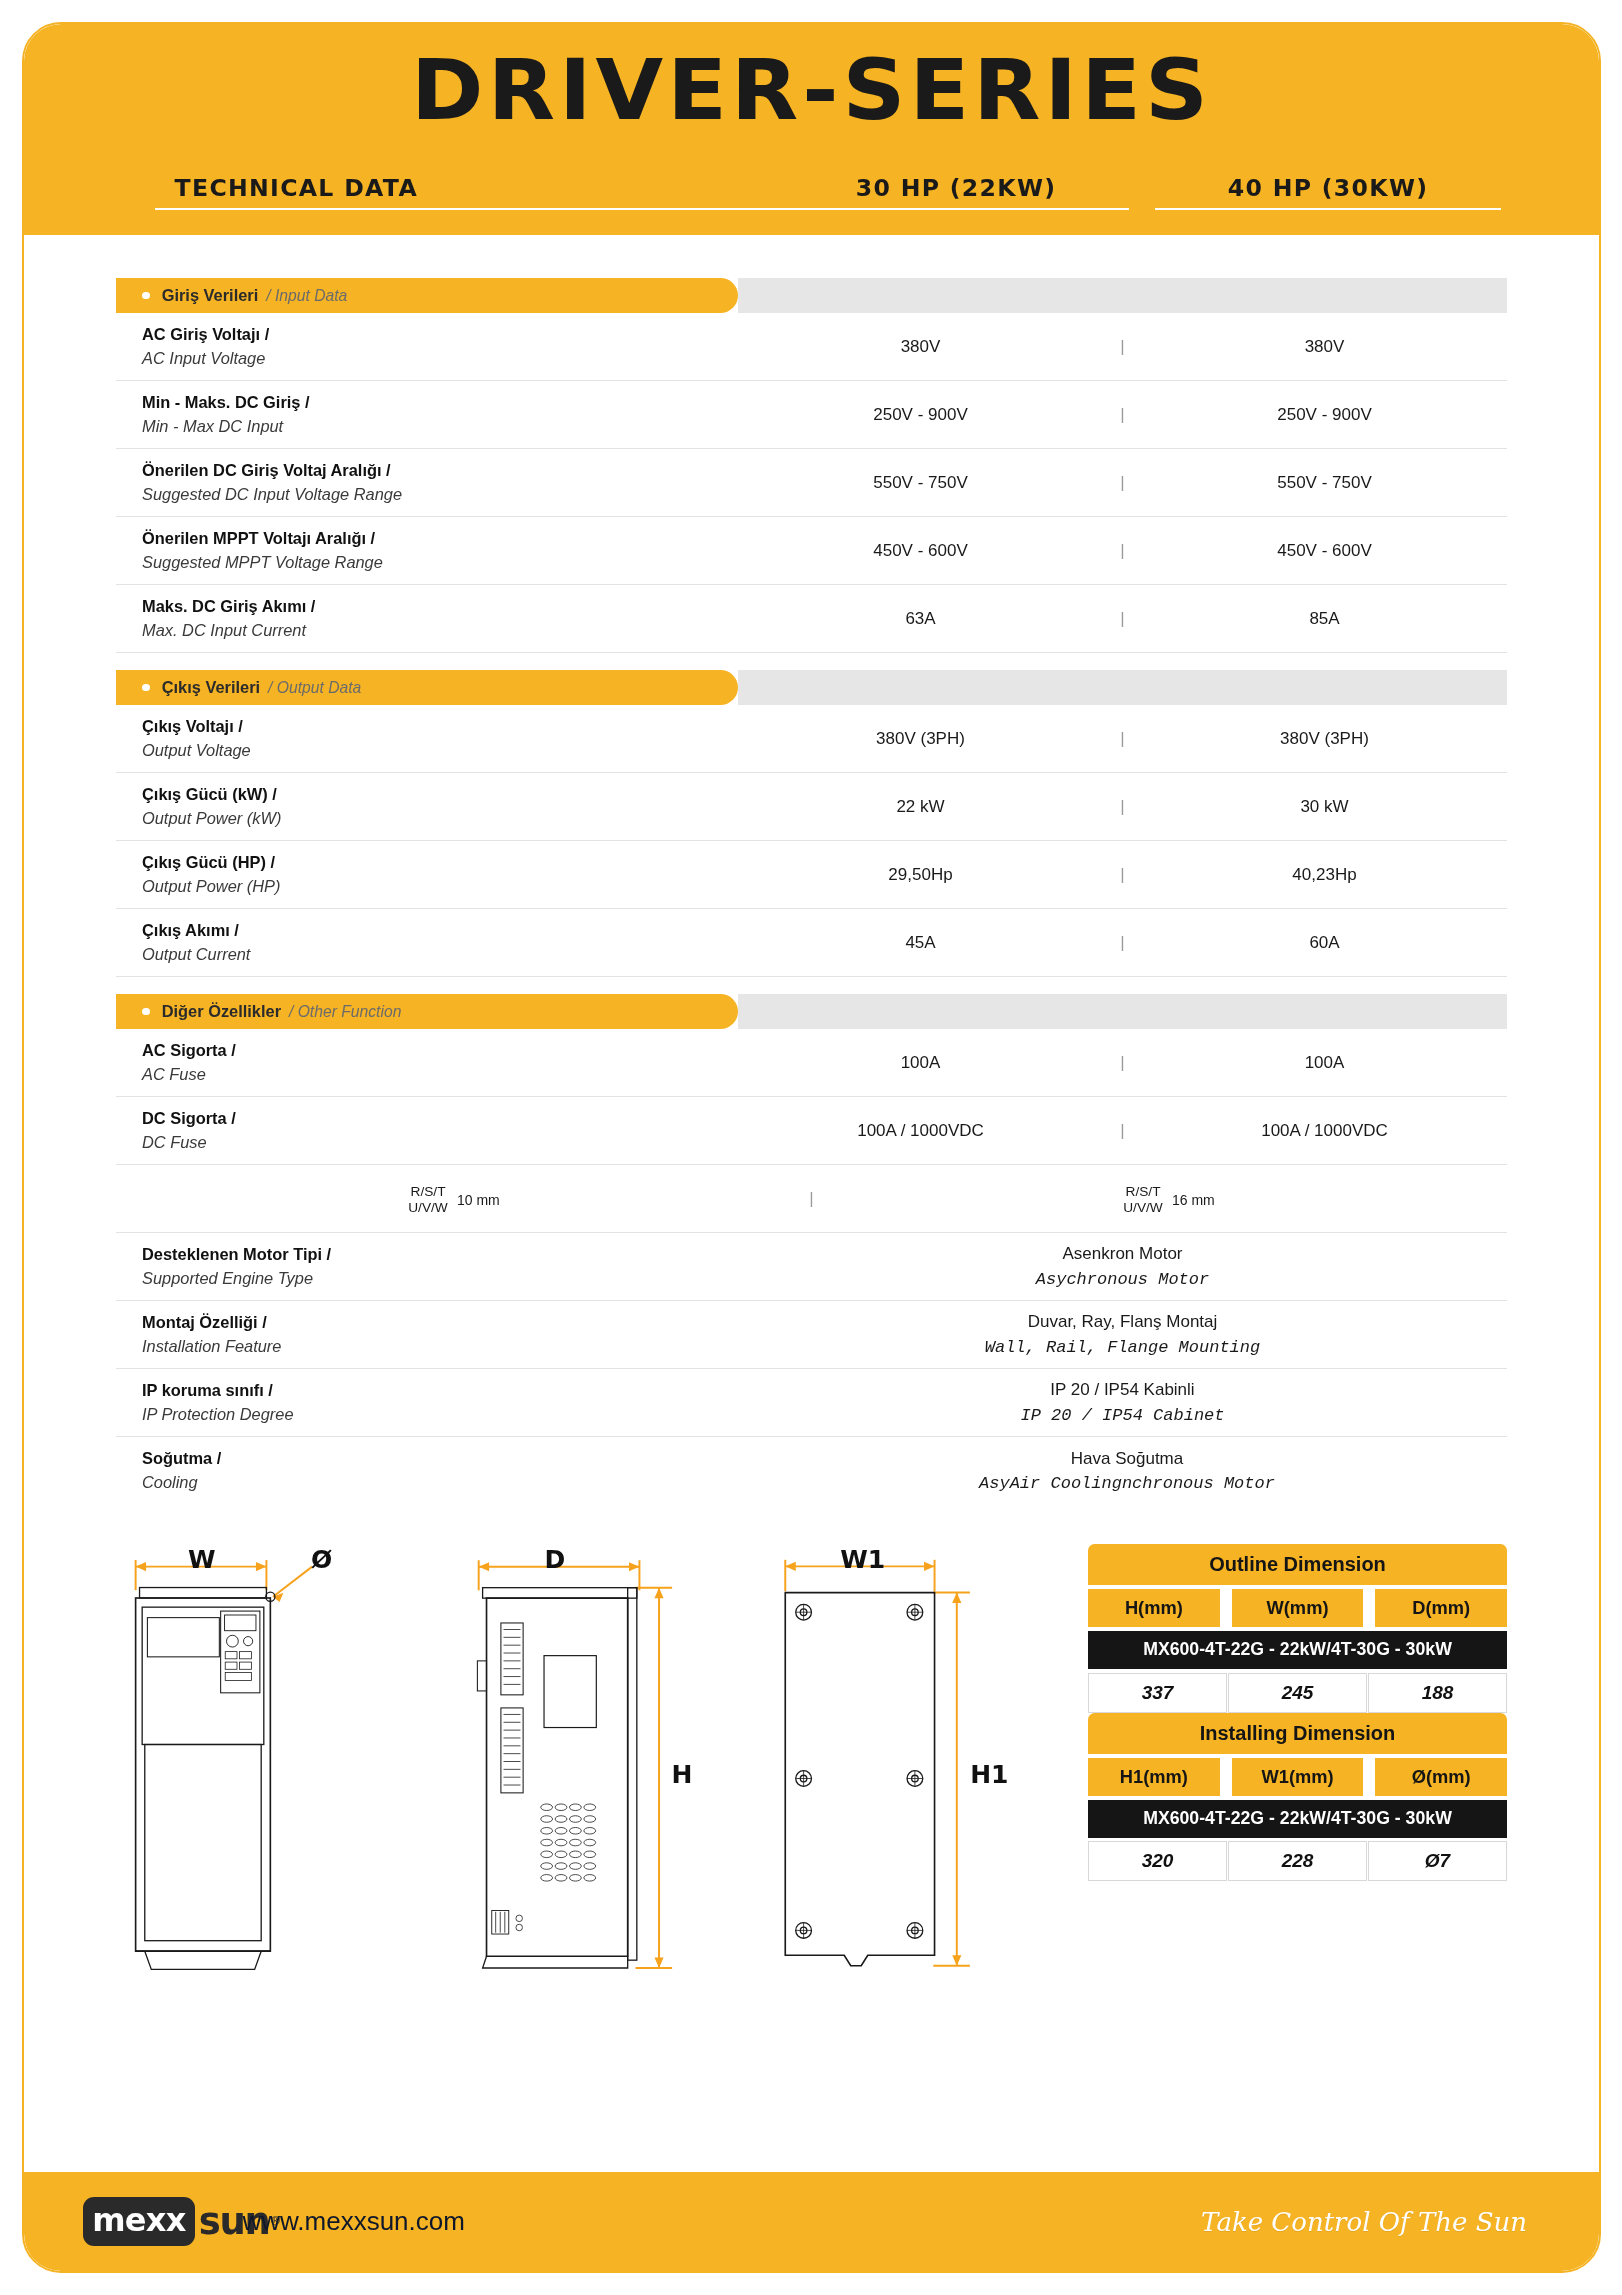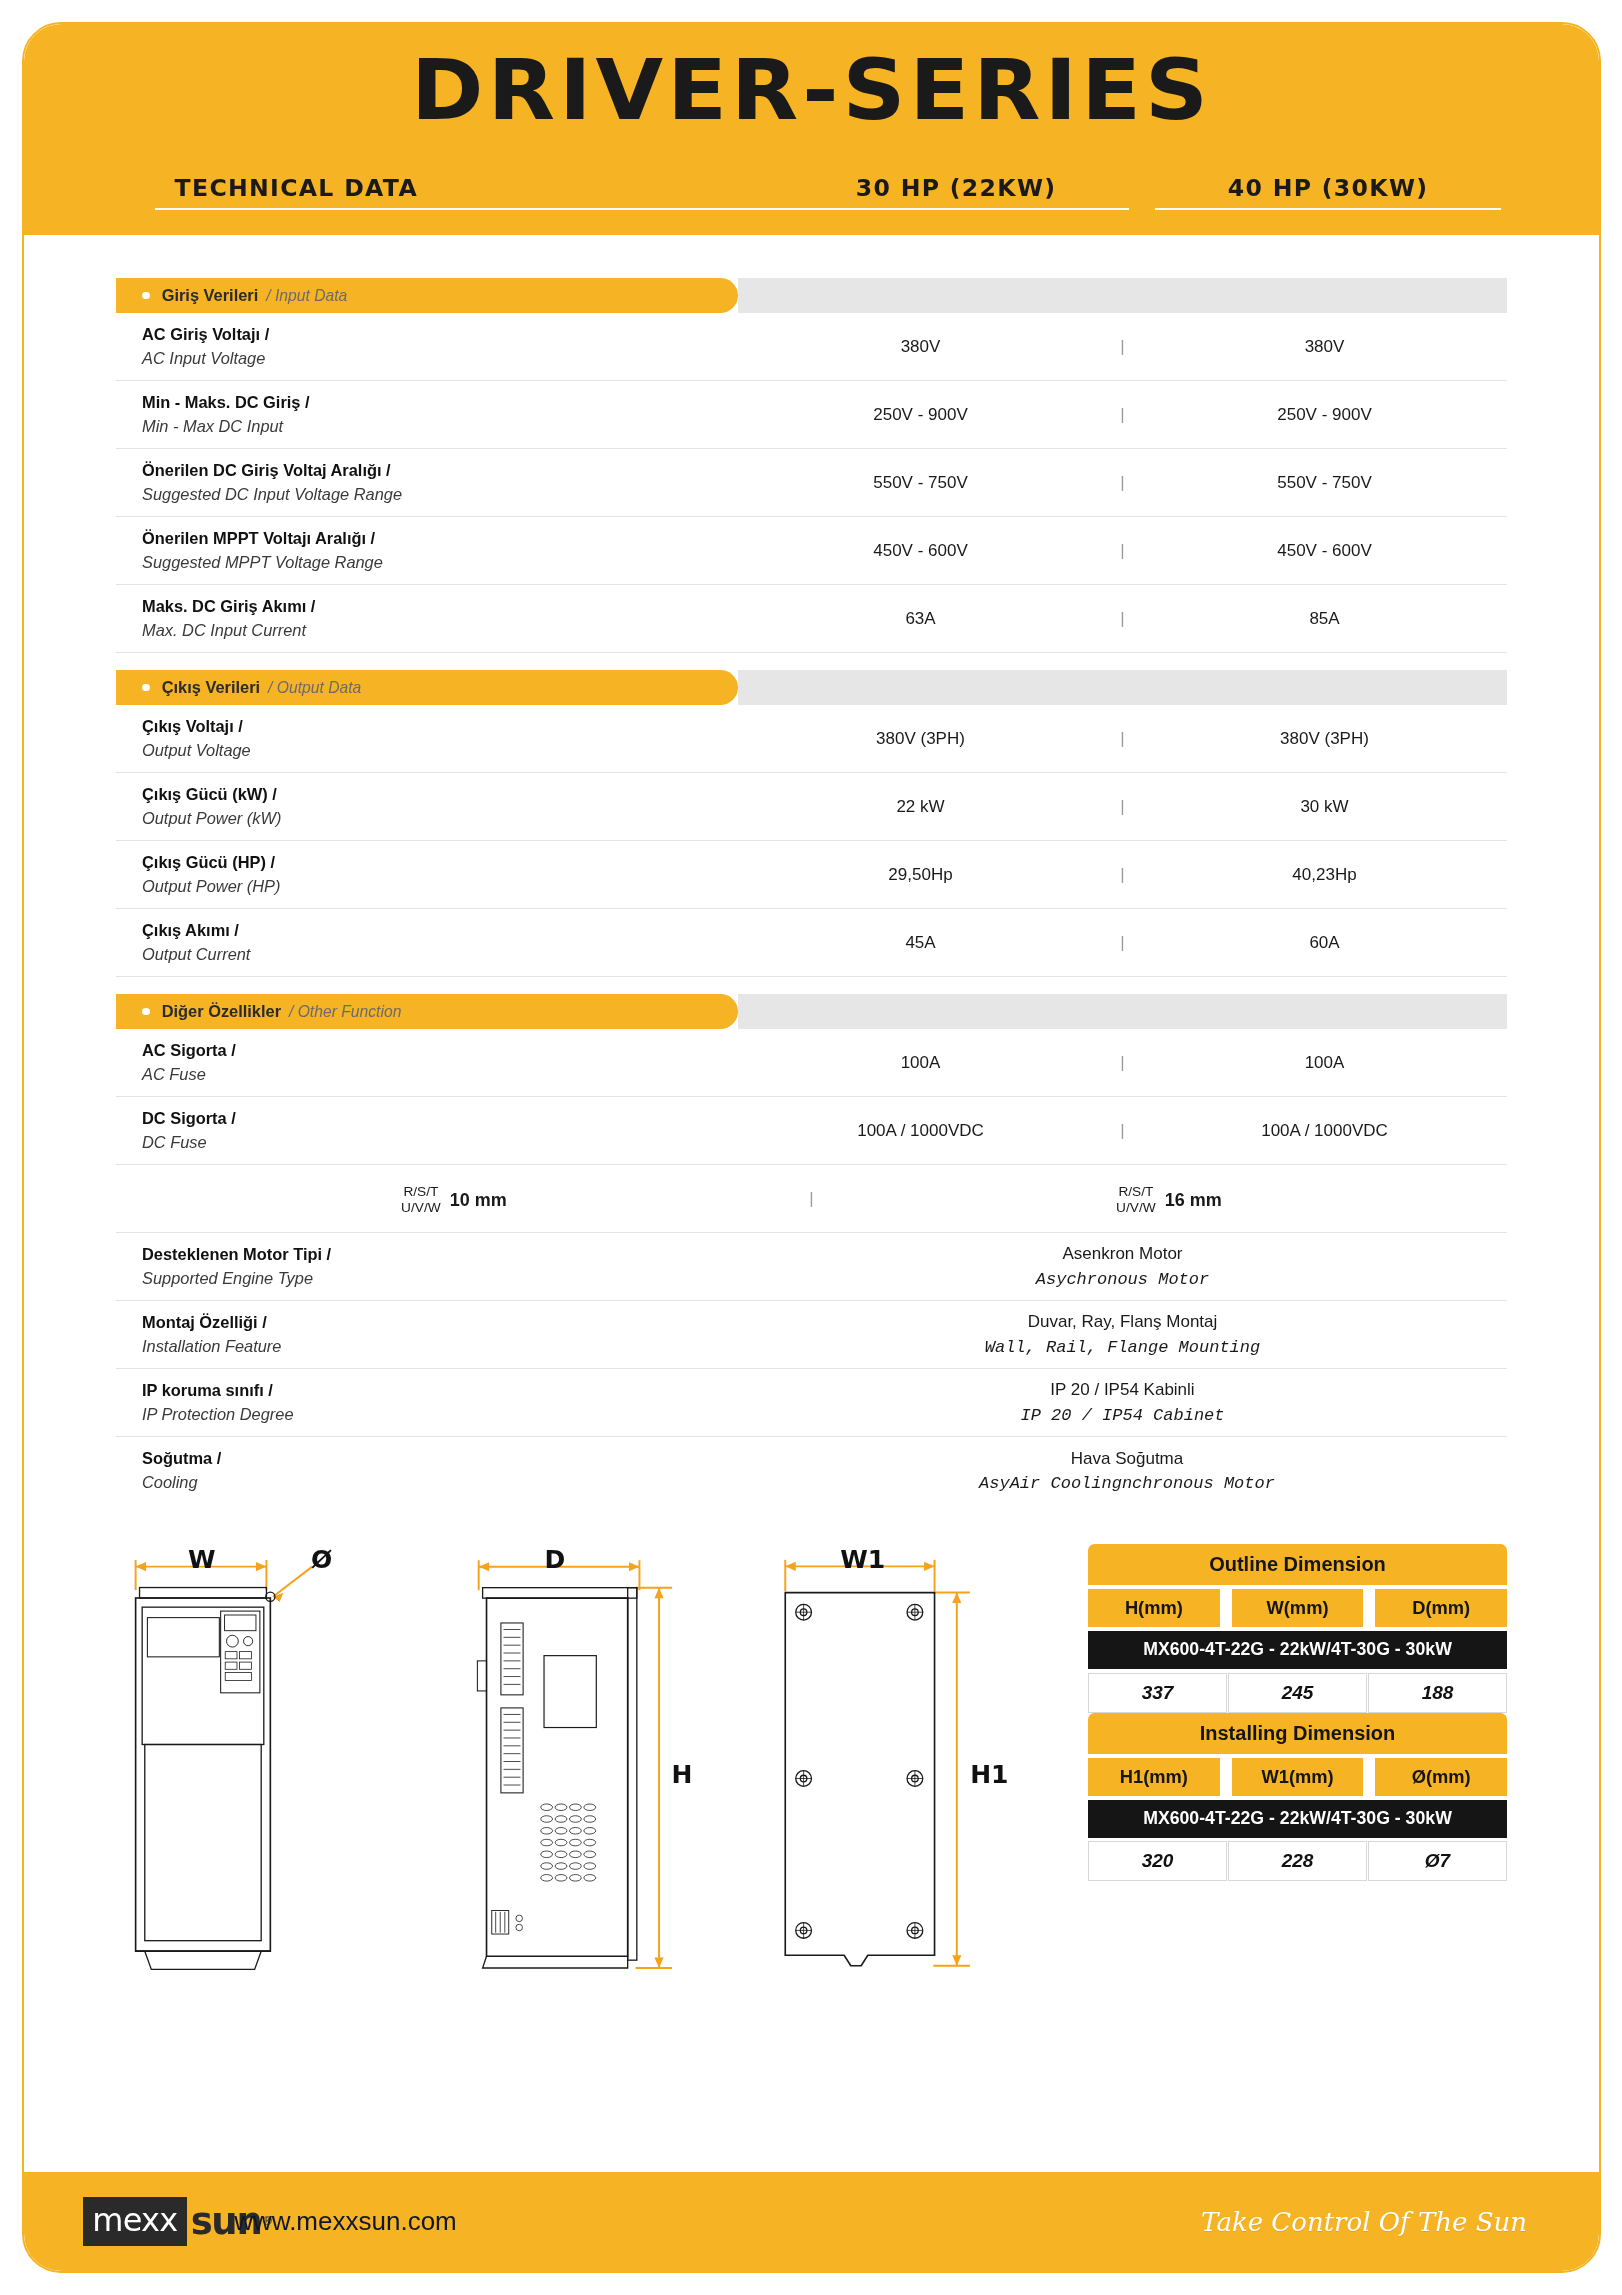--- a/index.html
+++ b/index.html
@@ -149,21 +149,21 @@
     align-items: center;
     justify-content: center;
     gap: 9.2px;
   }
   .cable .tag {
     font-size: 13.7px;
     line-height: 1.15;
     text-align: center;
     color: #1a1a1a;
   }
-  .cable .num { font-size: 18px; font-weight: bold; }
+  .cable .num { font-size: 14px; }
 
   
   .lower {
     display: flex;
     padding: 39px 92px 0 92px;
     align-items: flex-start;
   }
   .drawings {
     flex: 1 1 auto;
     display: flex;
@@ -236,24 +236,24 @@
   }
   .logo {
     display: flex;
     align-items: center;
     font-family: "DejaVu Sans", sans-serif;
   }
   .logo .mexx {
     background: #2a2a2a;
     color: #ffffff;
     font-size: 32px;
-    font-weight: normal;
+    font-weight: bold;
     padding: 3.9px 9.2px 6.5px 9.2px;
     letter-spacing: -0.7px;
-    border-radius: 0;
+    border-radius: 11px;
   }
   .logo .sun {
     color: #2a2a2a;
     font-size: 37px;
     font-weight: bold;
     letter-spacing: -1.3px;
     margin-left: 3.9px;
   }
   .logo .reg { font-size: 11.8px; vertical-align: super; color:#2a2a2a;}
   .footer .url {

